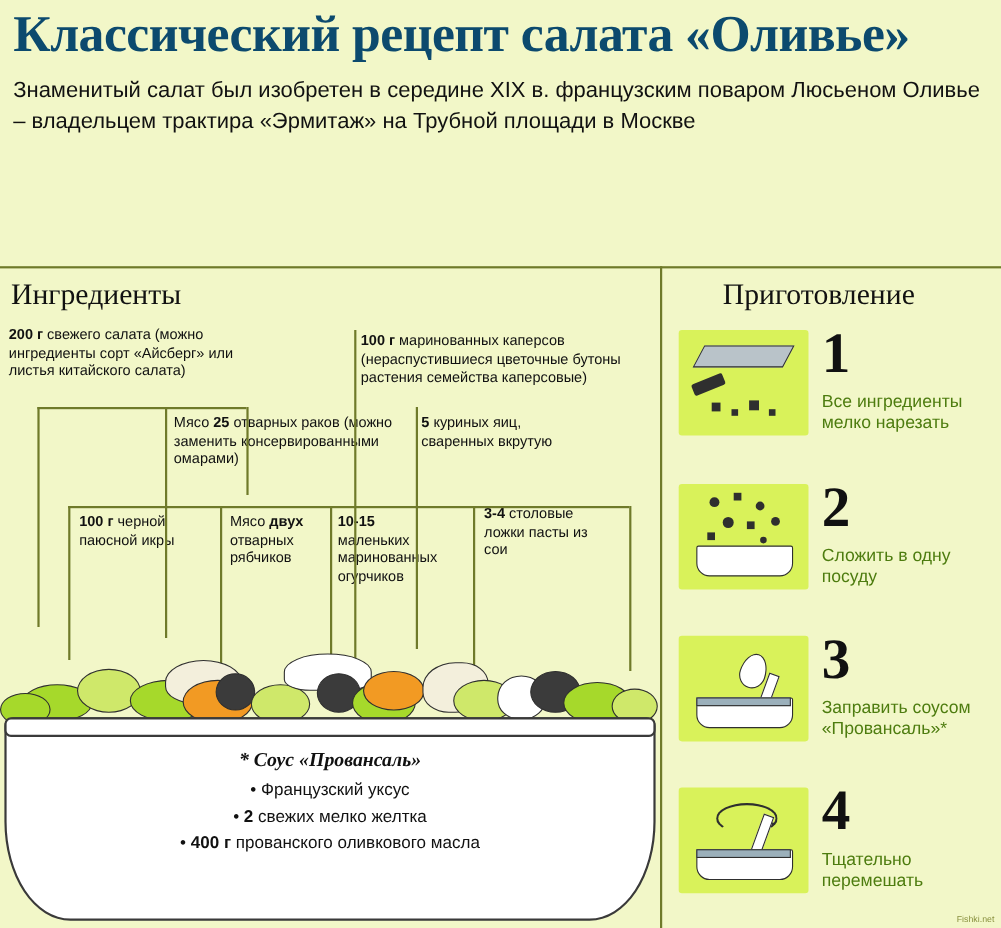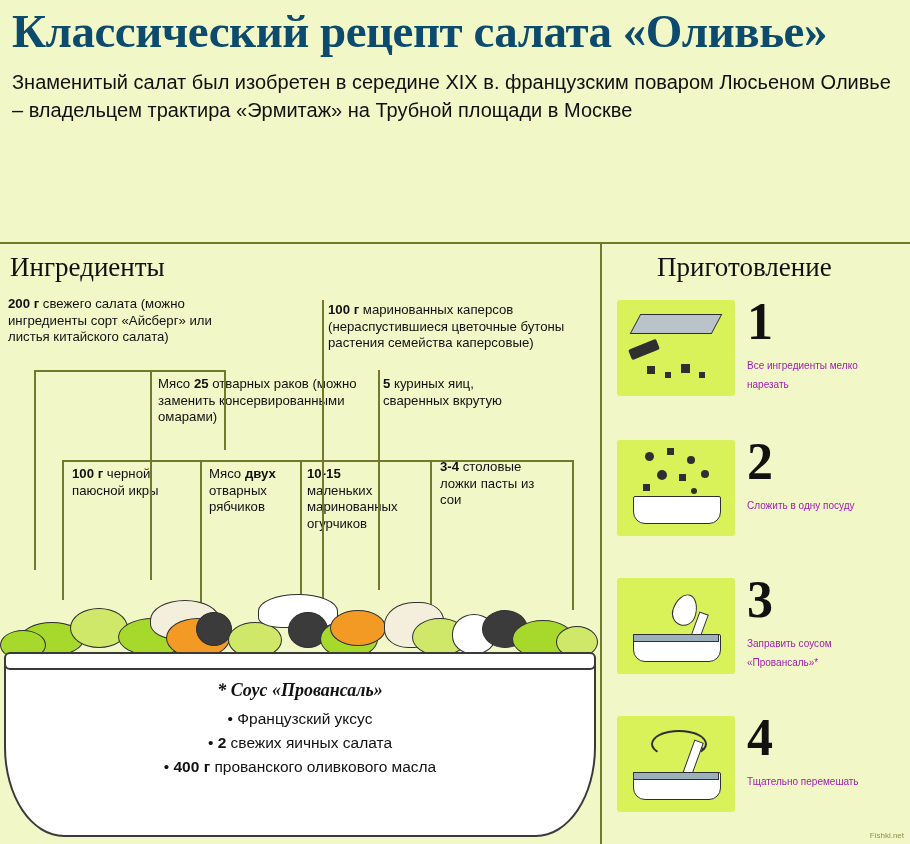--- a/index.html
+++ b/index.html
@@ -114,21 +114,21 @@
     position:absolute;left:0;top:0;width:118px;height:96px;
     background:#d9f25a;border-radius:3px;
   }
   .step-num{
     position:absolute;left:130px;top:-4px;
     font-family:"Liberation Serif", serif;
     font-weight:bold;font-size:52px;line-height:52px;color:#111;
   }
   .step-text{
     position:absolute;left:130px;top:56px;width:155px;
-    font-size:10px;line-height:19px;color:#a21caf;
+    font-size:16px;line-height:19px;color:#4d7c0f;
   }
 
   
   .ic{position:absolute;}
   .knife-blade{
     left:18px;top:14px;width:80px;height:18px;background:#b9c3c9;
     border:1.5px solid #2f2f2f;
     transform:skewX(-28deg);
   }
   .knife-handle{
@@ -251,21 +251,21 @@
       <div class="veg v-green" style="left:0px;top:70px;width:46px;height:30px;border-radius:50%;"></div>
     </div>
 
     <div class="bowl"></div>
     <div class="bowl-rim"></div>
 
     <div class="sauce">
       <div class="sauce-title">* Соус «Провансаль»</div>
       <ul>
         <li><span>Французский уксус</span></li>
-        <li><b>2</b><span> свежих яичных салата</span></li>
+        <li><b>2</b><span> свежих мелко желтка</span></li>
         <li><b>400 г</b><span> прованского оливкового масла</span></li>
       </ul>
     </div>
   </div>
 
   <div class="step" style="top:300px;">
     <div class="step-box">
       <span class="ic knife-blade"></span>
       <span class="ic knife-handle"></span>
       <span class="ic crumb" style="left:30px;top:66px;width:8px;height:8px;"></span>

